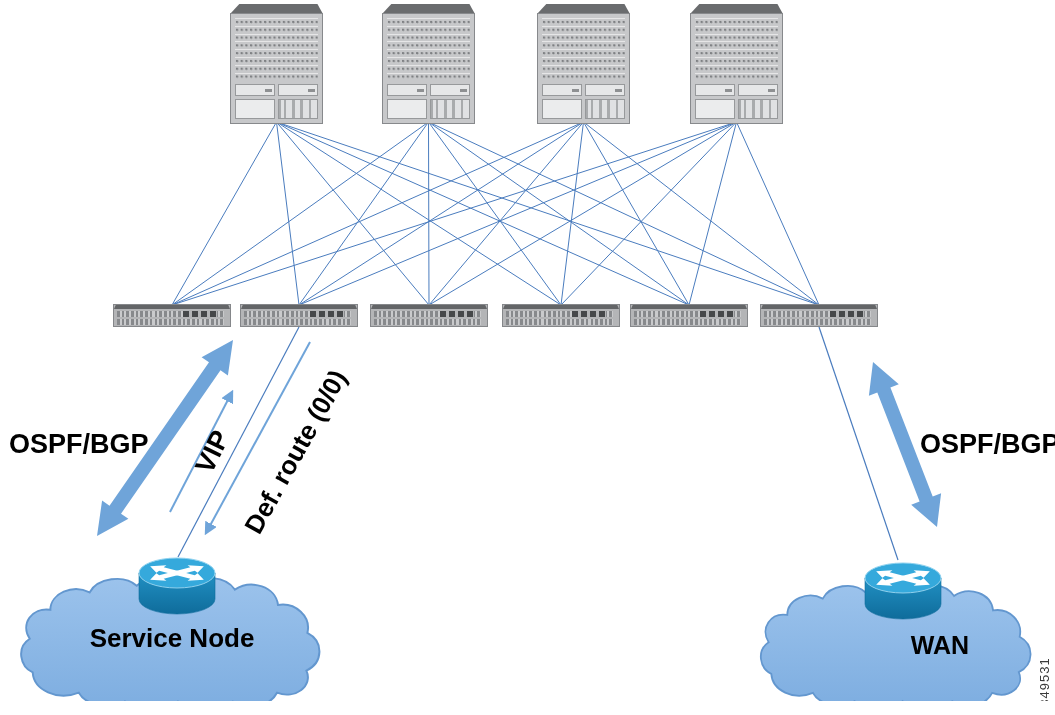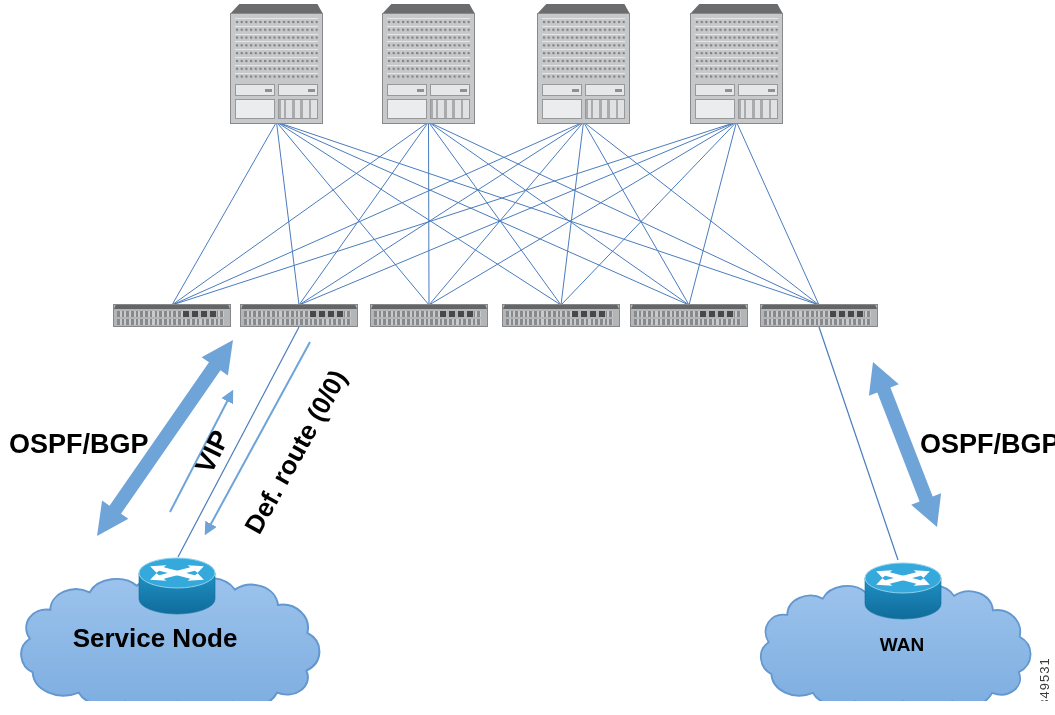--- a/index.html
+++ b/index.html
@@ -42,22 +42,22 @@
   .leaf .r2{top:14px;}
   .leaf .modules{position:absolute;top:6px;right:13px;width:34px;height:6px;
     background-image:repeating-linear-gradient(90deg,#46484a 0 6.4px,#b4b5b7 6.4px 8.9px);}
 
   
   .lbl{position:absolute;color:#000;font-weight:bold;white-space:nowrap;}
   .lbl-ospf-left{left:9px;top:429px;font-size:27px;}
   .lbl-ospf-right{left:920px;top:429px;font-size:27px;}
   .lbl-vip{left:213px;top:452px;font-size:27px;transform:translate(-50%,-50%) rotate(-64deg);}
   .lbl-def{left:296px;top:452px;font-size:26px;transform:translate(-50%,-50%) rotate(-61deg);}
-  .lbl-service{left:155px;top:638px;font-size:26px;transform:translate(-50%,-50%);}
-  .lbl-wan{left:902px;top:645px;font-size:19px;transform:translate(-50%,-50%);}
+  .lbl-service{left:172px;top:638px;font-size:26px;transform:translate(-50%,-50%);}
+  .lbl-wan{left:940px;top:645px;font-size:25px;transform:translate(-50%,-50%);}
   .lbl-fignum{left:1044px;top:682px;font-size:13px;font-weight:normal;letter-spacing:1px;
     transform:translate(-50%,-50%) rotate(-90deg);}
 </style>
 </head>
 <body>
 
 <div class="canvas">
 
   <svg id="diagram-svg" width="1055" height="715" viewBox="0 0 1055 715">
       <defs>

